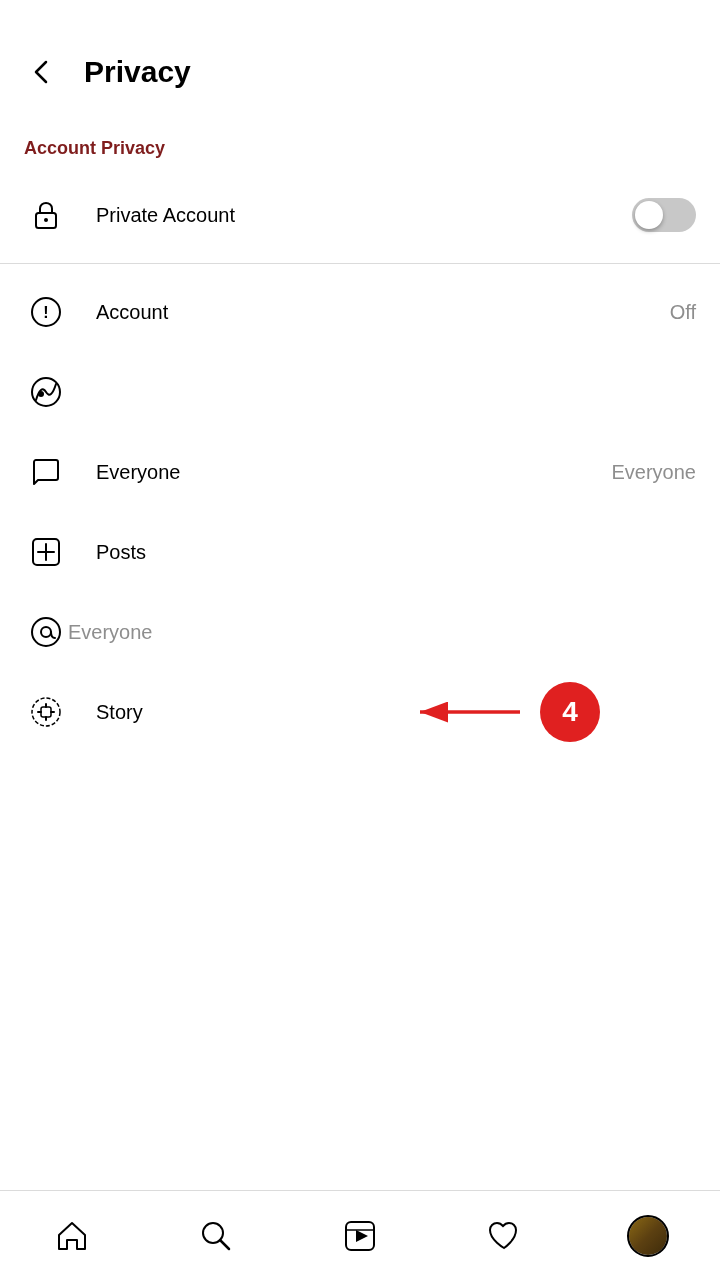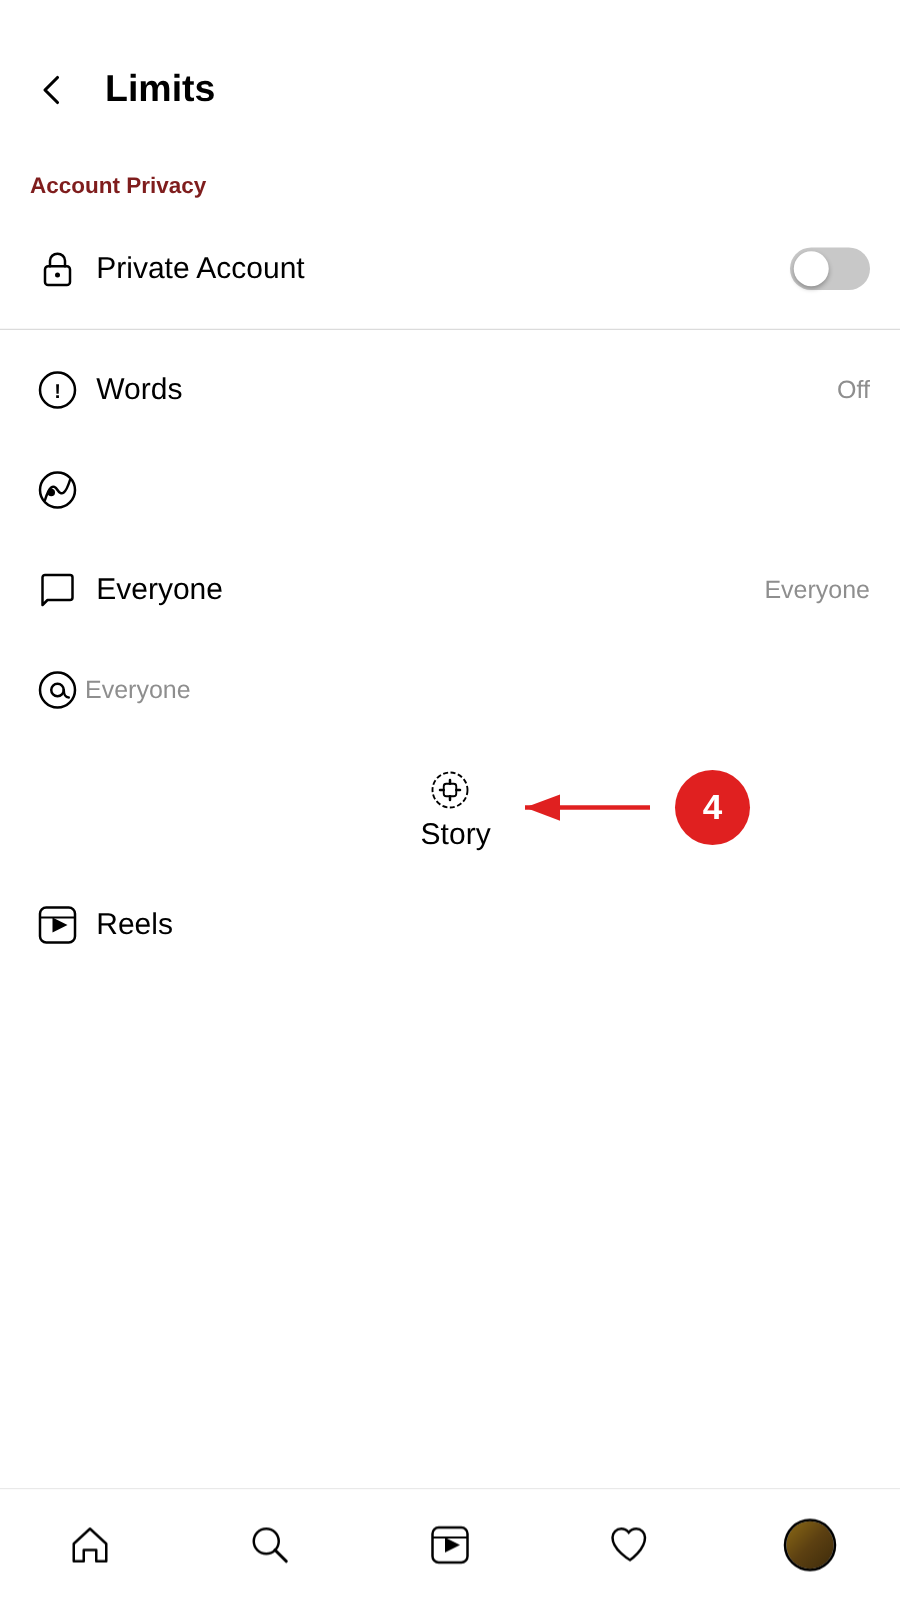--- a/index.html
+++ b/index.html
@@ -58,24 +58,24 @@
     .menu-icon {
       width: 44px;
       height: 44px;
       display: flex;
       align-items: center;
       justify-content: center;
       flex-shrink: 0;
     }
 
     .menu-label {
-      font-size: 24px;
+      font-size: 20px;
       color: #000;
       flex: 1;
-      margin-left: 9px;
+      margin-left: 28px;
     }
 
     .menu-value {
       font-size: 20px;
       color: #8e8e8e;
       text-align: center;
     }
 
     
     .divider {
@@ -186,21 +186,21 @@
 <body>
 
 <div class="page-content">
 
   <div class="header">
     <div class="back-btn">
       <svg width="28" height="28" viewBox="0 0 28 28" fill="none">
         <path d="M18 4L8 14L18 24" stroke="#000" stroke-width="2.5" stroke-linecap="round" stroke-linejoin="round"></path>
       </svg>
     </div>
-    <span class="header-title">Limits</span>
+    <span class="header-title">Privacy</span>
   </div>
 
   <div>
     <div class="section-header">Account Privacy</div>
 
     <div class="menu-item">
       <div class="menu-icon">
         <svg width="34" height="34" viewBox="0 0 34 34" fill="none">
           <rect x="7" y="15" width="20" height="15" rx="2.5" stroke="#000" stroke-width="2"></rect>
           <path d="M11 15V10.5C11 7.46 13.69 5 17 5C20.31 5 23 7.46 23 10.5V15" stroke="#000" stroke-width="2" stroke-linecap="round"></path>
@@ -220,21 +220,21 @@
 
   <div>
 
     <div class="menu-item">
       <div class="menu-icon">
         <svg width="36" height="36" viewBox="0 0 36 36" fill="none">
           <circle cx="18" cy="18" r="14" stroke="#000" stroke-width="2"></circle>
           <text x="18" y="24" text-anchor="middle" font-size="16" font-weight="700" fill="#000">!</text>
         </svg>
       </div>
-      <span class="menu-label">Words</span>
+      <span class="menu-label">Account</span>
       <span class="menu-value">Off</span>
     </div>
 
     <div class="menu-item">
       <div class="menu-icon">
         <svg width="36" height="36" viewBox="0 0 36 36" fill="none">
           <circle cx="18" cy="18" r="14" stroke="#000" stroke-width="2"></circle>
           <path d="M8 26 Q13 10 18 18 Q23 26 28 10" stroke="#000" stroke-width="2" fill="none" stroke-linecap="round"></path>
           <circle cx="13" cy="20" r="3" fill="#000"></circle>
         </svg>
@@ -244,33 +244,44 @@
     <div class="menu-item">
       <div class="menu-icon">
         <svg width="36" height="36" viewBox="0 0 36 36" fill="none">
           <path d="M6 8C6 6.9 6.9 6 8 6H28C29.1 6 30 6.9 30 8V24C30 25.1 29.1 26 28 26H10L6 30V8Z" stroke="#000" stroke-width="2" fill="none" stroke-linejoin="round"></path>
         </svg>
       </div>
       <span class="menu-label">Everyone</span>
       <span class="menu-value">Everyone</span>
     </div>
 
+    <div class="menu-item">
+      <div class="menu-icon">
+        <svg width="36" height="36" viewBox="0 0 36 36" fill="none">
+          <rect x="5" y="5" width="26" height="26" rx="4" stroke="#000" stroke-width="2"></rect>
+          <circle cx="18" cy="18" r="4" stroke="#000" stroke-width="0"></circle>
+          <line x1="18" y1="10" x2="18" y2="26" stroke="#000" stroke-width="2" stroke-linecap="round"></line>
+          <line x1="10" y1="18" x2="26" y2="18" stroke="#000" stroke-width="2" stroke-linecap="round"></line>
+        </svg>
+      </div>
+      <span class="menu-label">Posts</span>
+    </div>
 
     <div class="menu-item">
       <div class="menu-icon">
         <svg width="36" height="36" viewBox="0 0 36 36" fill="none">
           <circle cx="18" cy="18" r="14" stroke="#000" stroke-width="2"></circle>
           <circle cx="18" cy="18" r="5" stroke="#000" stroke-width="2"></circle>
           <path d="M23 18C23 21.5 24.5 24 27 24" stroke="#000" stroke-width="2" stroke-linecap="round"></path>
         </svg>
       </div>
       <span class="menu-value">Everyone</span>
     </div>
 
-    <div class="menu-item annotation-container" style="position:relative;flex-direction:column;">
+    <div class="menu-item annotation-container" style="position:relative;">
       <div class="menu-icon">
         <svg width="36" height="36" viewBox="0 0 36 36" fill="none">
           <circle cx="18" cy="18" r="14" stroke="#000" stroke-width="1.5" stroke-dasharray="4 2"></circle>
           <rect x="13" y="13" width="10" height="10" rx="2" stroke="#000" stroke-width="1.5"></rect>
           <line x1="18" y1="10" x2="18" y2="13" stroke="#000" stroke-width="2" stroke-linecap="round"></line>
           <line x1="18" y1="23" x2="18" y2="26" stroke="#000" stroke-width="2" stroke-linecap="round"></line>
           <line x1="10" y1="18" x2="13" y2="18" stroke="#000" stroke-width="2" stroke-linecap="round"></line>
           <line x1="23" y1="18" x2="26" y2="18" stroke="#000" stroke-width="2" stroke-linecap="round"></line>
         </svg>
       </div>
@@ -283,30 +294,20 @@
           </marker>
         </defs>
         <line x1="110" y1="15" x2="10" y2="15" stroke="#e02020" stroke-width="3.5" marker-end="url(#arrowhead)"></line>
       </svg>
 
       <div class="annotation-badge">
         <span>4</span>
       </div>
     </div>
 
-    <div class="menu-item">
-      <div class="menu-icon">
-        <svg width="36" height="36" viewBox="0 0 36 36" fill="none">
-          <rect x="4" y="4" width="28" height="28" rx="5" stroke="#000" stroke-width="2"></rect>
-          <polygon points="14,12 26,18 14,24" fill="#000"></polygon>
-          <line x1="4" y1="12" x2="32" y2="12" stroke="#000" stroke-width="1.5"></line>
-        </svg>
-      </div>
-      <span class="menu-label">Reels</span>
-    </div>
 
   </div>
 </div>
 
 <nav class="bottom-nav">
 
   <div class="nav-item">
     <svg width="36" height="36" viewBox="0 0 36 36" fill="none">
       <path d="M5 17L18 5L31 17V31H23V22H13V31H5V17Z" stroke="#000" stroke-width="2" fill="none" stroke-linejoin="round"></path>
     </svg>

